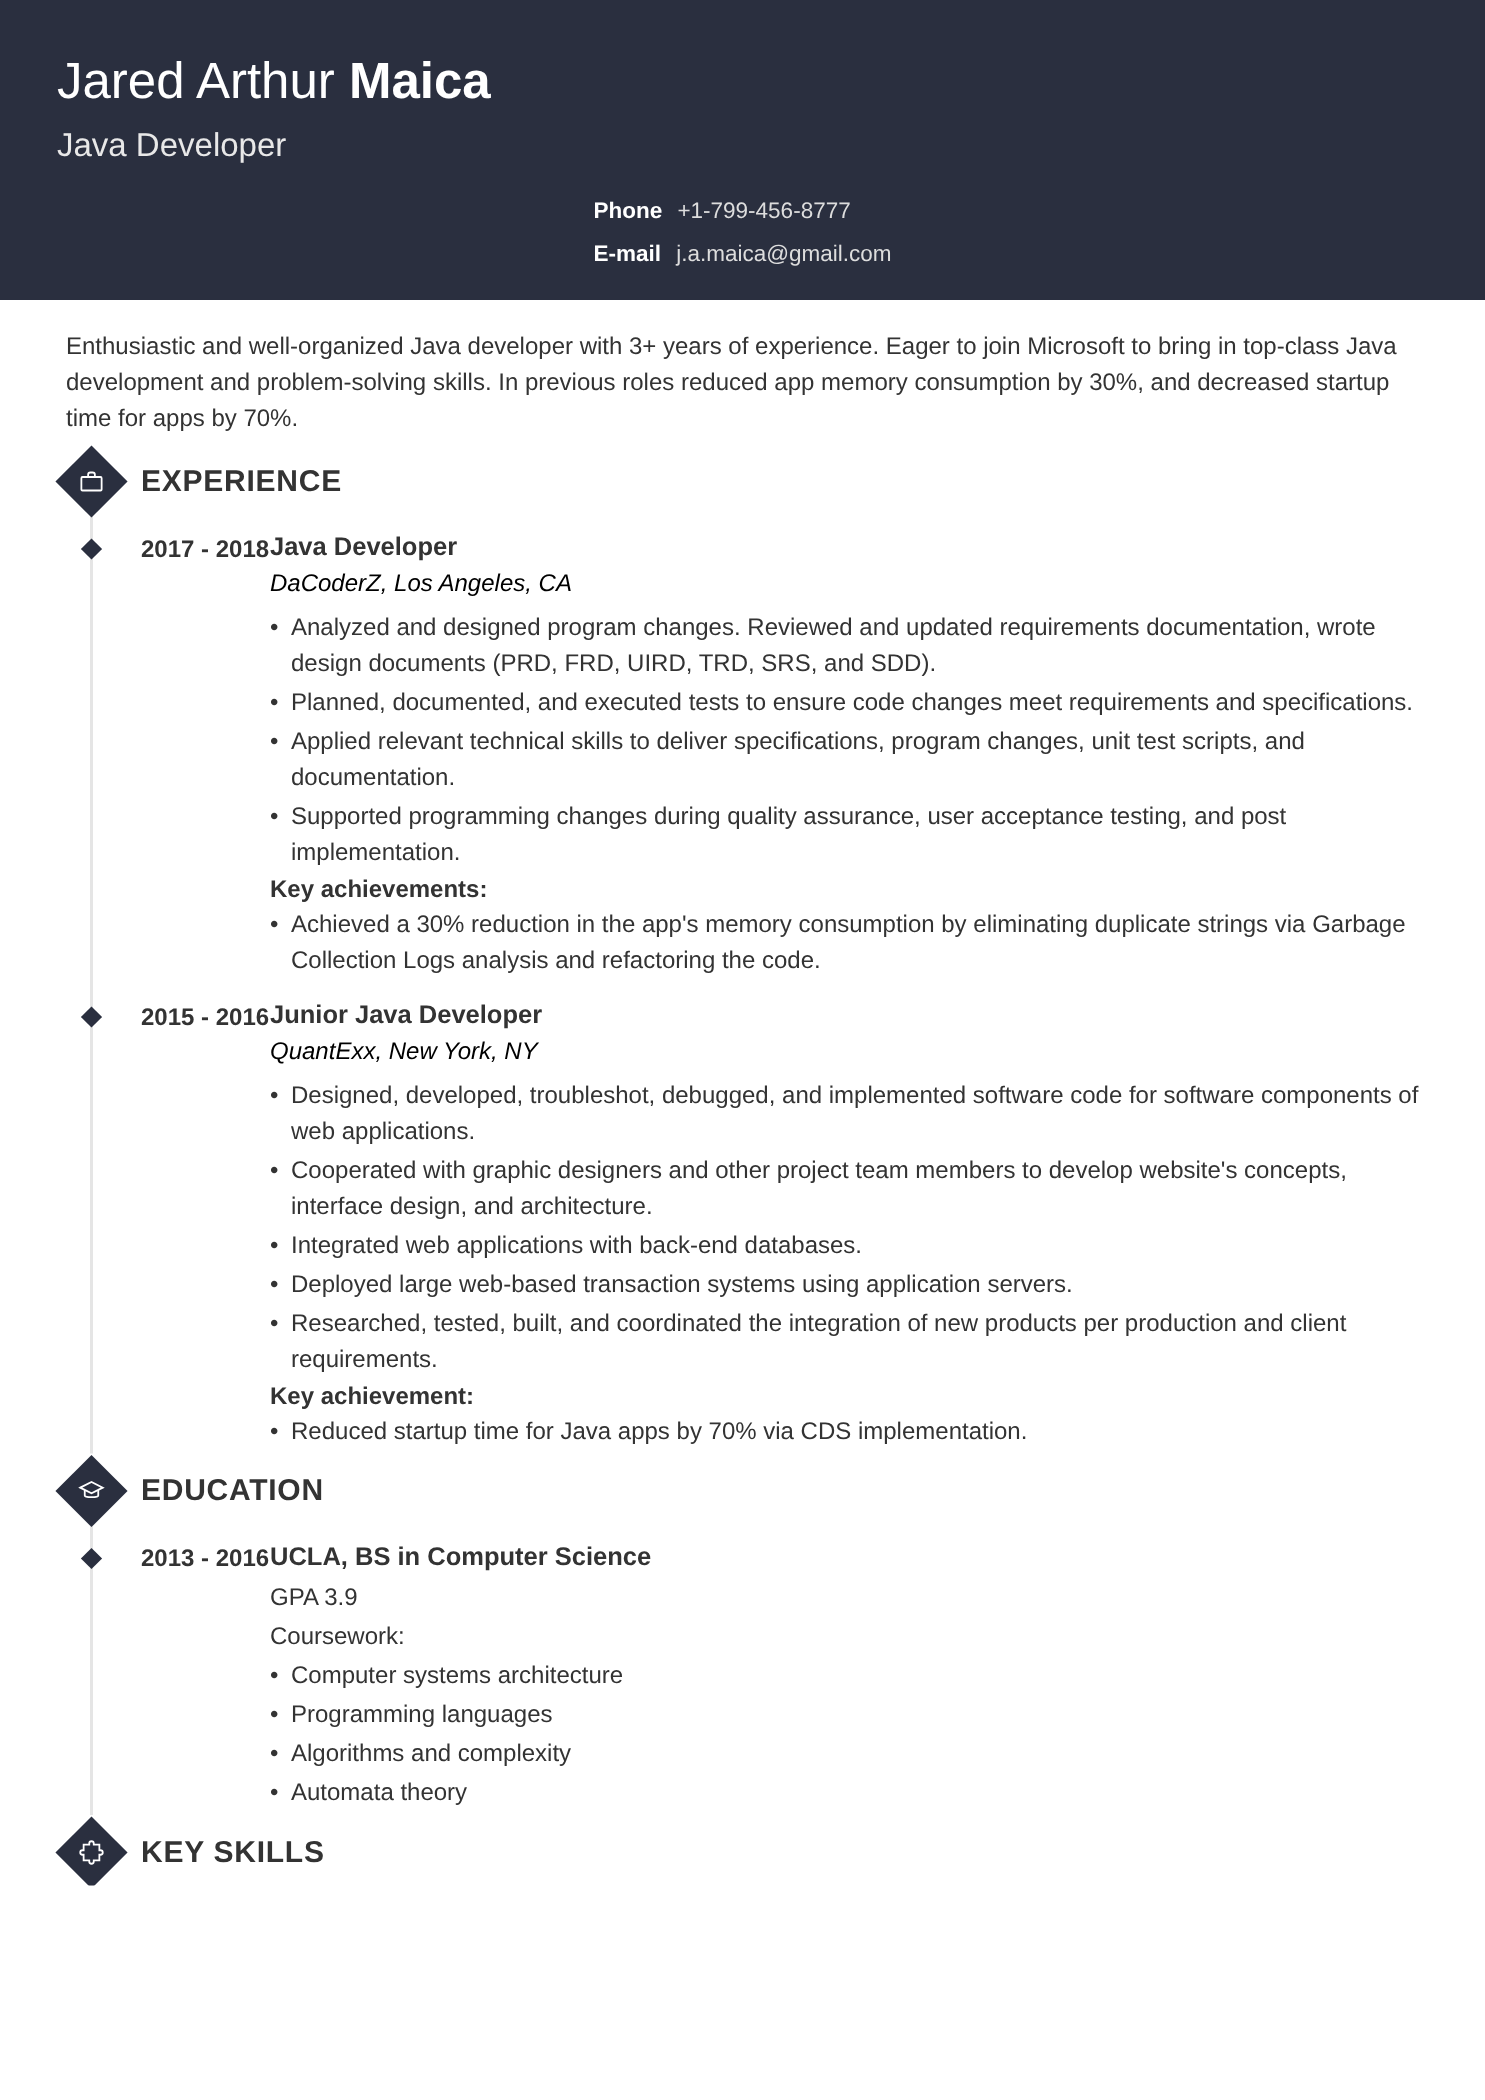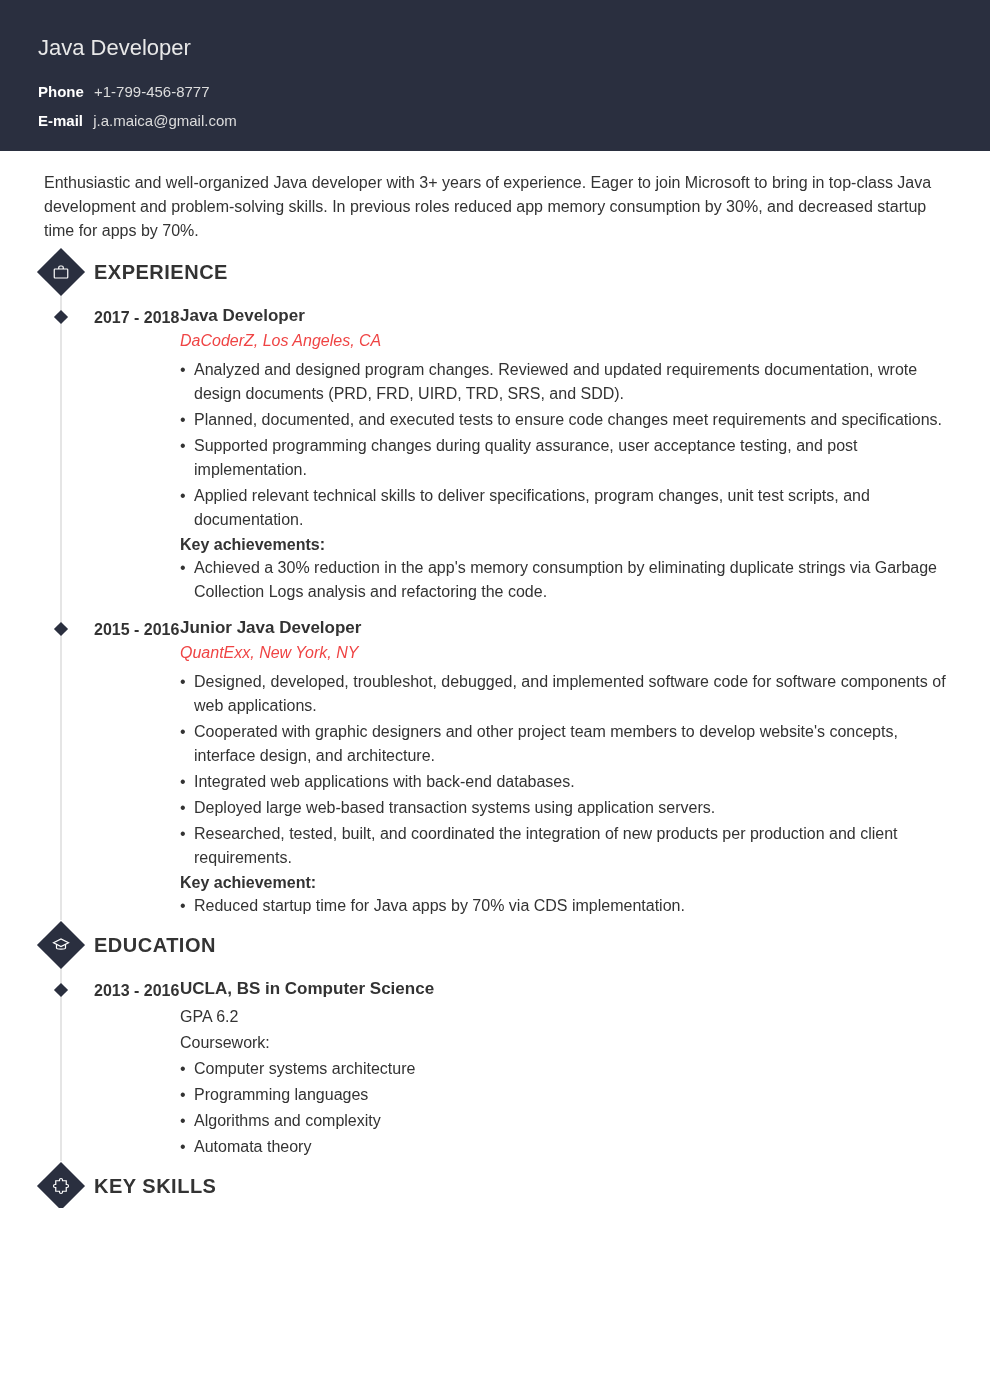--- a/index.html
+++ b/index.html
@@ -22,20 +22,21 @@
   .name .last { font-weight: 700; }
   .title {
     font-size: 22px;
     font-weight: 400;
     margin-bottom: 22px;
     color: #e8e8e8;
   }
   .contacts {
     display: flex;
     gap: 72px;
+    justify-content: center;
   }
   .contact-col { display: flex; flex-direction: column; gap: 12px; font-size: 15px; }
   .contact-row .label { font-weight: 700; margin-right: 6px; }
   .contact-row .value { color: #ddd; }
   .summary {
     padding: 20px 44px 12px 44px;
     font-size: 16px;
     line-height: 1.5;
     color: #333;
   }
@@ -106,21 +107,21 @@
   }
   .entry-body { flex: 1; }
   .job-title {
     font-size: 17px;
     font-weight: 700;
     margin-bottom: 6px;
   }
   .company {
     font-style: italic;
     font-size: 16px;
-    color: #ef4444;
+    color: #000000;
     margin-bottom: 8px;
   }
   ul.bullets {
     list-style: none;
     padding: 0;
   }
   ul.bullets li {
     position: relative;
     padding-left: 14px;
     font-size: 16px;
@@ -164,20 +165,23 @@
   .skill-level {
     font-size: 15px;
     color: #555;
     margin-top: 6px;
   }
 </style>
 </head>
 <body>
 
 <div class="header">
+  <div class="name">
+    <span>Jared Arthur </span><span class="last">Maica</span>
+  </div>
   <div class="title">Java Developer</div>
   <div class="contacts">
     <div class="contact-col">
       <div class="contact-row">
         <span class="label">Phone</span>
         <span class="value">+1-799-456-8777</span>
       </div>
       <div class="contact-row">
         <span class="label">E-mail</span>
         <span class="value">j.a.maica@gmail.com</span>
@@ -202,22 +206,22 @@
 
   <div class="entry">
     <div class="entry-marker"></div>
     <div class="dates">2017 - 2018</div>
     <div class="entry-body">
       <div class="job-title">Java Developer</div>
       <div class="company">DaCoderZ, Los Angeles, CA</div>
       <ul class="bullets">
         <li>Analyzed and designed program changes. Reviewed and updated requirements documentation, wrote design documents (PRD, FRD, UIRD, TRD, SRS, and SDD).</li>
         <li>Planned, documented, and executed tests to ensure code changes meet requirements and specifications.</li>
+        <li>Applied relevant technical skills to deliver specifications, program changes, unit test scripts, and documentation.</li>
         <li>Supported programming changes during quality assurance, user acceptance testing, and post implementation.</li>
-        <li>Applied relevant technical skills to deliver specifications, program changes, unit test scripts, and documentation.</li>
       </ul>
       <div class="sub-heading">Key achievements:</div>
       <ul class="bullets">
         <li>Achieved a 30% reduction in the app's memory consumption by eliminating duplicate strings via Garbage Collection Logs analysis and refactoring the code.</li>
       </ul>
     </div>
   </div>
 
   <div class="entry">
     <div class="entry-marker"></div>
@@ -250,21 +254,21 @@
         </svg>
     </div>
     <span>EDUCATION</span>
   </div>
 
   <div class="entry">
     <div class="entry-marker"></div>
     <div class="dates">2013 - 2016</div>
     <div class="entry-body">
       <div class="job-title">UCLA, BS in Computer Science</div>
-      <div class="plain-line">GPA 6.2</div>
+      <div class="plain-line">GPA 3.9</div>
       <div class="plain-line">Coursework:</div>
       <ul class="bullets">
         <li>Computer systems architecture</li>
         <li>Programming languages</li>
         <li>Algorithms and complexity</li>
         <li>Automata theory</li>
       </ul>
     </div>
   </div>
 </div>

